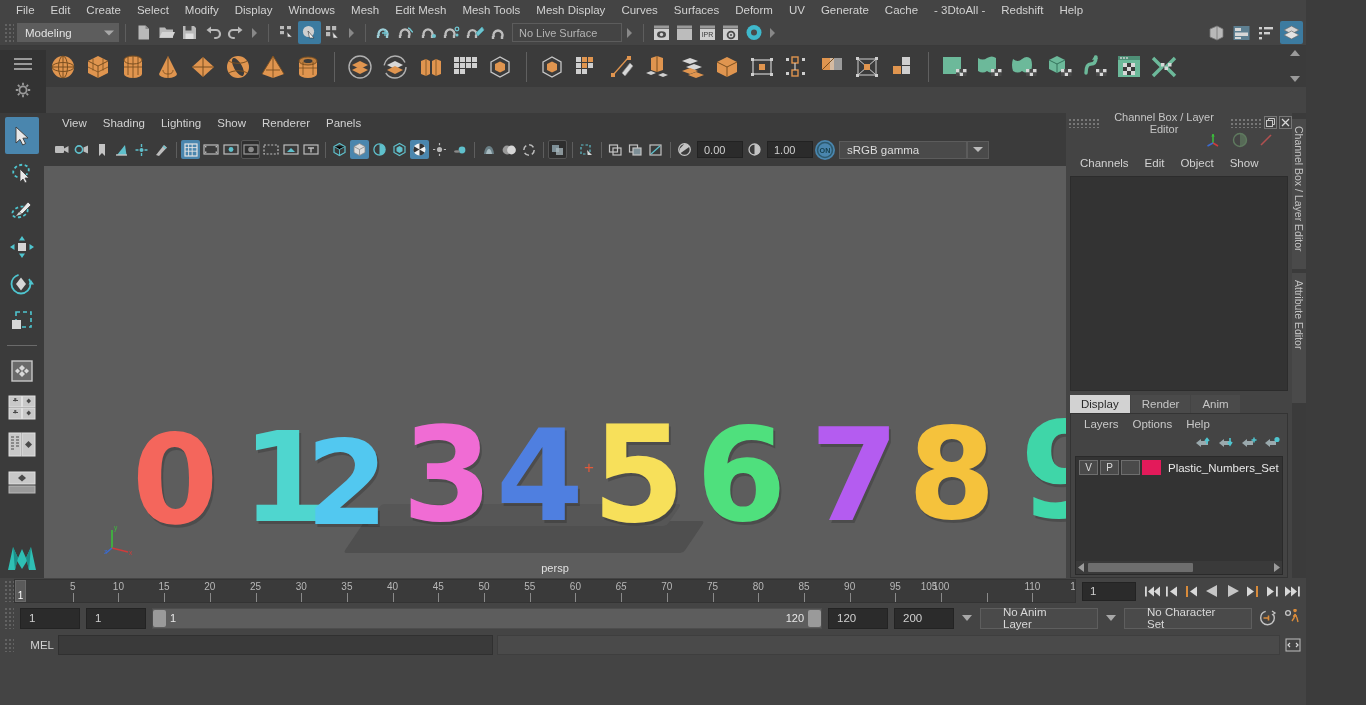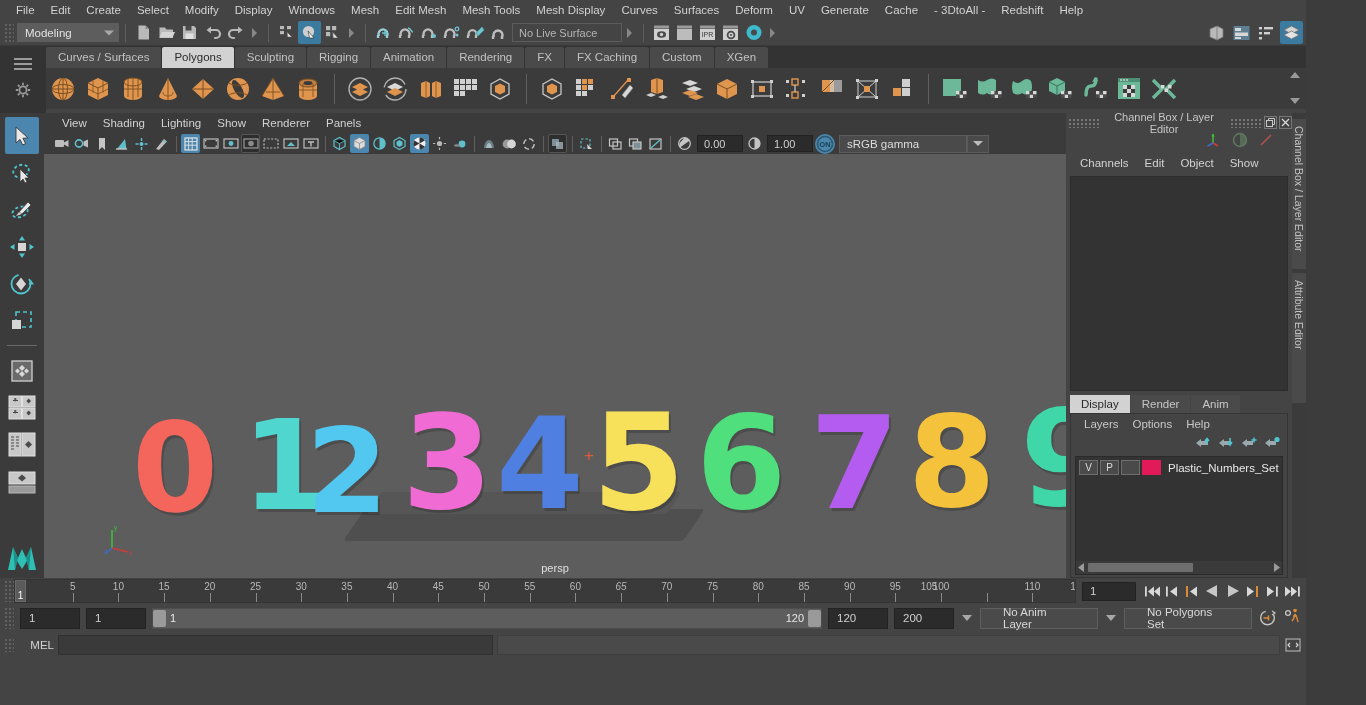--- a/index.html
+++ b/index.html
@@ -82,21 +82,21 @@
   
   .main { position: absolute; left: 0; top: 113px; right: 0; height: 465px; display: flex; }
 
   
   .toolbox { width: 44px; background: #3b3b3b; padding-top: 4px; display:flex; flex-direction:column; align-items:center; }
   .tool { width: 34px; height: 37px; display:flex;align-items:center;justify-content:center; cursor:pointer; border-radius:2px;}
   .tool.sel { background: #4a86ae; }
   .tool-hr { width: 30px; height: 1px; background: #6a6a6a; margin: 6px 0; }
 
   
-  .viewport-wrap { flex: 1; background: #3b3b3b; display:flex; flex-direction:column; }
+  .viewport-wrap { flex: 1; background: #3b3b3b; display:flex; flex-direction:column;gap:6px; }
   .vp-menubar { height: 20px; display:flex; align-items:center; font-size:11.5px; padding-left:10px; color:#d2d2d2; background:#3b3b3b;}
   .vp-menubar .mi { padding: 0 8px; cursor:default; }
   .vp-toolbar { height: 21px; background:#3b3b3b; display:flex; align-items:center; padding-left: 8px; }
   .vbtn { width:19px;height:19px;display:flex;align-items:center;justify-content:center;cursor:pointer;border-radius:2px;margin-right:1px;}
   .vbtn.on { background:#4a86ae; }
   .vbtn.dark { background:#2e2e2e; border:1px solid #555; }
   .vsep { width:1px;height:16px;background:#5e5e5e;margin:0 4px; }
   .numfield { width:46px;height:17px;background:#2b2b2b;border:1px solid #222;color:#d0d0d0;font-size:11px;
      display:flex;align-items:center;padding-left:6px;margin:0 2px;cursor:text;}
   .gammafield { width:128px;height:18px;background:#4a4a4a;border:1px solid #5c5c5c;color:#dcdcdc;font-size:11.5px;
@@ -388,32 +388,20 @@
       </div>
       <div class="sbtn on">
         <svg width="19" height="18" viewBox="0 0 19 18">
             <path d="M9.5 2 L17 6 L9.5 10 L2 6z" fill="#d5d5d5" stroke="#6a6a6a" stroke-width=".7"></path>
             <path d="M9.5 7 L17 11 L9.5 15 L2 11z" fill="#e4e4e4" stroke="#6a6a6a" stroke-width=".7"></path>
           </svg>
       </div>
     </div>
   </div>
 
-  <div class="shelf-tabs" id="shelf-tabs">
-      <div class="shelf-tab">Curves / Surfaces</div>
-      <div class="shelf-tab active">Polygons</div>
-      <div class="shelf-tab">Sculpting</div>
-      <div class="shelf-tab">Rigging</div>
-      <div class="shelf-tab">Animation</div>
-      <div class="shelf-tab">Rendering</div>
-      <div class="shelf-tab">FX</div>
-      <div class="shelf-tab">FX Caching</div>
-      <div class="shelf-tab">Custom</div>
-      <div class="shelf-tab">XGen</div>
-    </div>
   <div class="shelf-row">
 
     <div class="shelf-icon">
       <svg width="28" height="28" viewBox="0 0 28 28">
           <circle cx="14" cy="14" r="11" fill="#e0954f"></circle>
           <ellipse cx="14" cy="14" rx="11" ry="4.5" fill="none" stroke="#7a4f20" stroke-width="1"></ellipse>
           <ellipse cx="14" cy="14" rx="4.5" ry="11" fill="none" stroke="#7a4f20" stroke-width="1"></ellipse>
           <path d="M3 14h22" stroke="#7a4f20" stroke-width="1"></path>
           <path d="M14 3v22" stroke="#7a4f20" stroke-width="1"></path>
         </svg>
@@ -1351,21 +1339,21 @@
       </div>
       <div class="rfield">
         <span>200</span>
       </div>
       <div class="dropbtn"></div>
       <div class="selfield" style="width:118px">
         <span>No Anim Layer</span>
       </div>
       <div class="dropbtn"></div>
       <div class="selfield" style="width:128px">
-        <span>No Polygons Set</span>
+        <span>No Character Set</span>
       </div>
       <div class="pbtn">
         <svg width="19" height="18" viewBox="0 0 19 18">
             <circle cx="9.5" cy="9" r="6.8" fill="none" stroke="#c4c4c4" stroke-width="1.4" stroke-dasharray="30 9"></circle>
             <path d="M5.5 9h5M10.5 6.5v5" stroke="#d98b3a" stroke-width="1.6"></path>
             <path d="M14 2 L17 4 L14 6" stroke="#c4c4c4" stroke-width="1.3" fill="none"></path>
           </svg>
       </div>
       <div class="pbtn">
         <svg width="19" height="18" viewBox="0 0 19 18">

